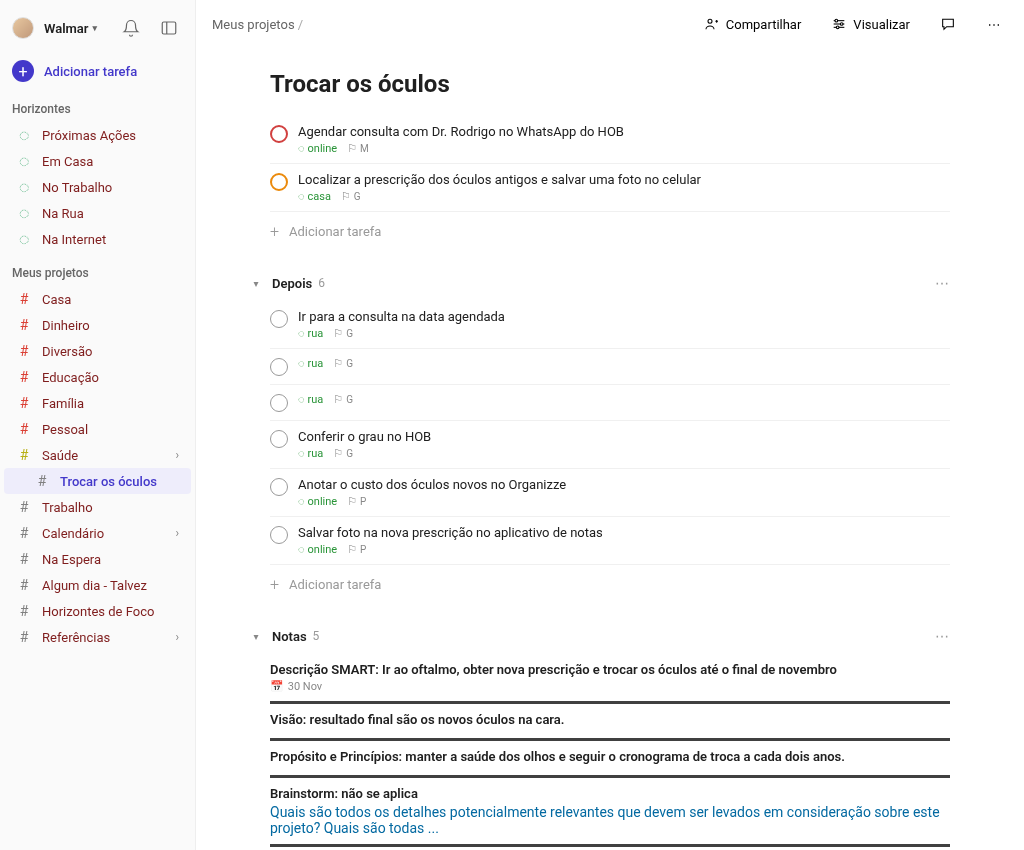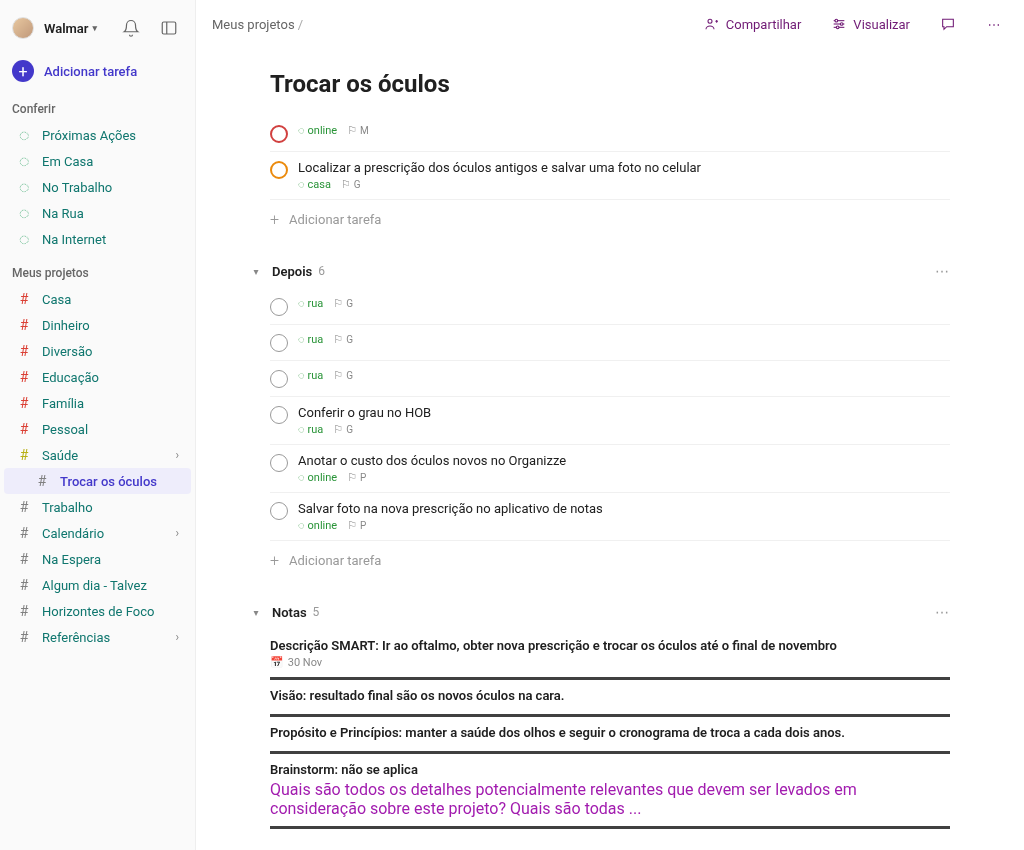--- a/index.html
+++ b/index.html
@@ -14,36 +14,36 @@
 .chev-down { font-size: 9px; color: #666; }
 .hdr-icon { width: 28px; height: 28px; display: flex; align-items: center; justify-content: center; color: #666; cursor: pointer; border-radius: 4px; }
 
 .add-task { display: flex; align-items: center; gap: 10px; padding: 6px 12px; margin: 6px 0 10px; cursor: pointer; }
 .add-task .plus { width: 22px; height: 22px; border-radius: 50%; background: #4338ca; color: #fff; display: flex; align-items: center; justify-content: center; font-size: 16px; font-weight: 400; }
 .add-task .lbl { color: #4338ca; font-weight: 500; font-size: 13px; }
 
 .sb-group-title { font-size: 12px; color: #666; padding: 4px 12px 6px; font-weight: 500; }
 .sb-item { display: flex; align-items: center; gap: 10px; padding: 5px 12px; cursor: pointer; border-radius: 4px; margin: 0 4px; }
 .sb-item .icon { width: 16px; height: 16px; display: flex; align-items: center; justify-content: center; }
-.sb-item .lbl { font-size: 13px; color: #0f766e; flex: 1; }
+.sb-item .lbl { font-size: 13px; color: #7f1d1d; flex: 1; }
 .sb-item .trail { color: #888; font-size: 12px; }
 .sb-item.active { background: #eeedfb; }
 .sb-item.active .lbl { color: #4338ca; font-weight: 500; }
 .sb-item.sub { padding-left: 30px; }
 
 .drop { font-size: 18px; color: #777; }
 .hash { font-size: 14px; font-weight: 400; }
 
 
 .main { flex: 1; display: flex; flex-direction: column; overflow-y: auto; }
 .topbar { display: flex; align-items: center; padding: 12px 16px; gap: 18px; }
 .breadcrumb { font-size: 13px; color: #666; }
 .breadcrumb .sep { color: #aaa; }
 .spacer { flex: 1; }
-.tb-btn { display: flex; align-items: center; gap: 6px; padding: 4px 6px; cursor: pointer; color: #701a75; font-size: 13px; border-radius: 4px; }
+.tb-btn { display: flex; align-items: center; gap: 6px; padding: 4px 6px; cursor: pointer; color: #000000; font-size: 13px; border-radius: 4px; }
 .tb-icon { width: 16px; height: 16px; display: flex; align-items: center; justify-content: center; }
 
 .content { max-width: 800px; margin: 0 auto; padding: 10px 60px 60px; width: 100%; }
 .page-title { font-size: 24px; font-weight: 700; margin: 12px 0 18px; }
 
 .section { margin-bottom: 22px; }
 .sec-head { display: flex; align-items: center; gap: 6px; margin-bottom: 8px; position: relative; }
 .sec-chev { width: 20px; height: 20px; margin-left: -24px; display: flex; align-items: center; justify-content: center; color: #888; cursor: pointer; font-size: 10px; }
 .sec-title { font-weight: 600; font-size: 13px; }
 .sec-count { font-size: 12px; color: #999; }
@@ -57,21 +57,21 @@
 .task-body { flex: 1; }
 .task-title { font-size: 13px; margin-bottom: 3px; }
 .task-meta { display: flex; gap: 10px; align-items: center; }
 .tag { font-size: 11px; display: flex; align-items: center; gap: 3px; }
 .tag.ctx { color: #299438; }
 .tag.flag { color: #888; }
 .flag-p { font-size: 10px; }
 
 .note-item { padding: 8px 0; border-bottom: 3px solid #404040; }
 .note-title { font-size: 13px; font-weight: 600; margin-bottom: 3px; }
-.note-sub { font-size: 16px; color: #a21caf; }
+.note-sub { font-size: 14px; color: #0369a1; }
 .note-date { font-size: 11px; color: #888; display: flex; align-items: center; gap: 4px; margin-top: 3px; }
 
 .add-inline { display: flex; align-items: center; gap: 10px; padding: 10px 0; color: #999; cursor: pointer; font-size: 13px; }
 .add-inline .plus-sm { font-size: 16px; font-weight: 300; color: #999; }
 
 svg { display: block; }
 </style>
 </head>
 <body>
 
@@ -95,21 +95,21 @@
             <line x1="9" y1="4" x2="9" y2="20"></line>
           </svg>
       </div>
     </div>
 
     <div class="add-task">
       <div class="plus">+</div>
       <div class="lbl">Adicionar tarefa</div>
     </div>
 
-    <div class="sb-group-title">Conferir</div>
+    <div class="sb-group-title">Horizontes</div>
     <div id="favorites-list">
         <div class="sb-item">
           <span class="icon drop" style="color:#3aa76d">◌</span>
           <span class="lbl">Próximas Ações</span>
         </div>
         <div class="sb-item">
           <span class="icon drop" style="color:#3aa76d">◌</span>
           <span class="lbl">Em Casa</span>
         </div>
         <div class="sb-item">
@@ -231,20 +231,21 @@
       </div>
     </div>
 
     <div class="content">
       <h1 class="page-title">Trocar os óculos</h1>
       <div id="sections">
           <div class="section">
             <div class="task">
       <div class="checkbox p1"></div>
       <div class="task-body">
+        <div class="task-title">Agendar consulta com Dr. Rodrigo no WhatsApp do HOB</div>
         <div class="task-meta">
           <span class="tag ctx"><span>◌</span>online</span>
           <span class="tag flag">
                     <span>⚐</span>
                     <span class="flag-p">M</span>
                   </span>
         </div>
       </div>
     </div>
             <div class="task">
@@ -268,20 +269,21 @@
           <div class="section">
             <div class="sec-head">
       <span class="sec-chev">▾</span>
       <span class="sec-title">Depois</span>
       <span class="sec-count">6</span>
       <span class="sec-more">⋯</span>
     </div>
             <div class="task">
       <div class="checkbox "></div>
       <div class="task-body">
+        <div class="task-title">Ir para a consulta na data agendada</div>
         <div class="task-meta">
           <span class="tag ctx"><span>◌</span>rua</span>
           <span class="tag flag">
                     <span>⚐</span>
                     <span class="flag-p">G</span>
                   </span>
         </div>
       </div>
     </div>
             <div class="task">

